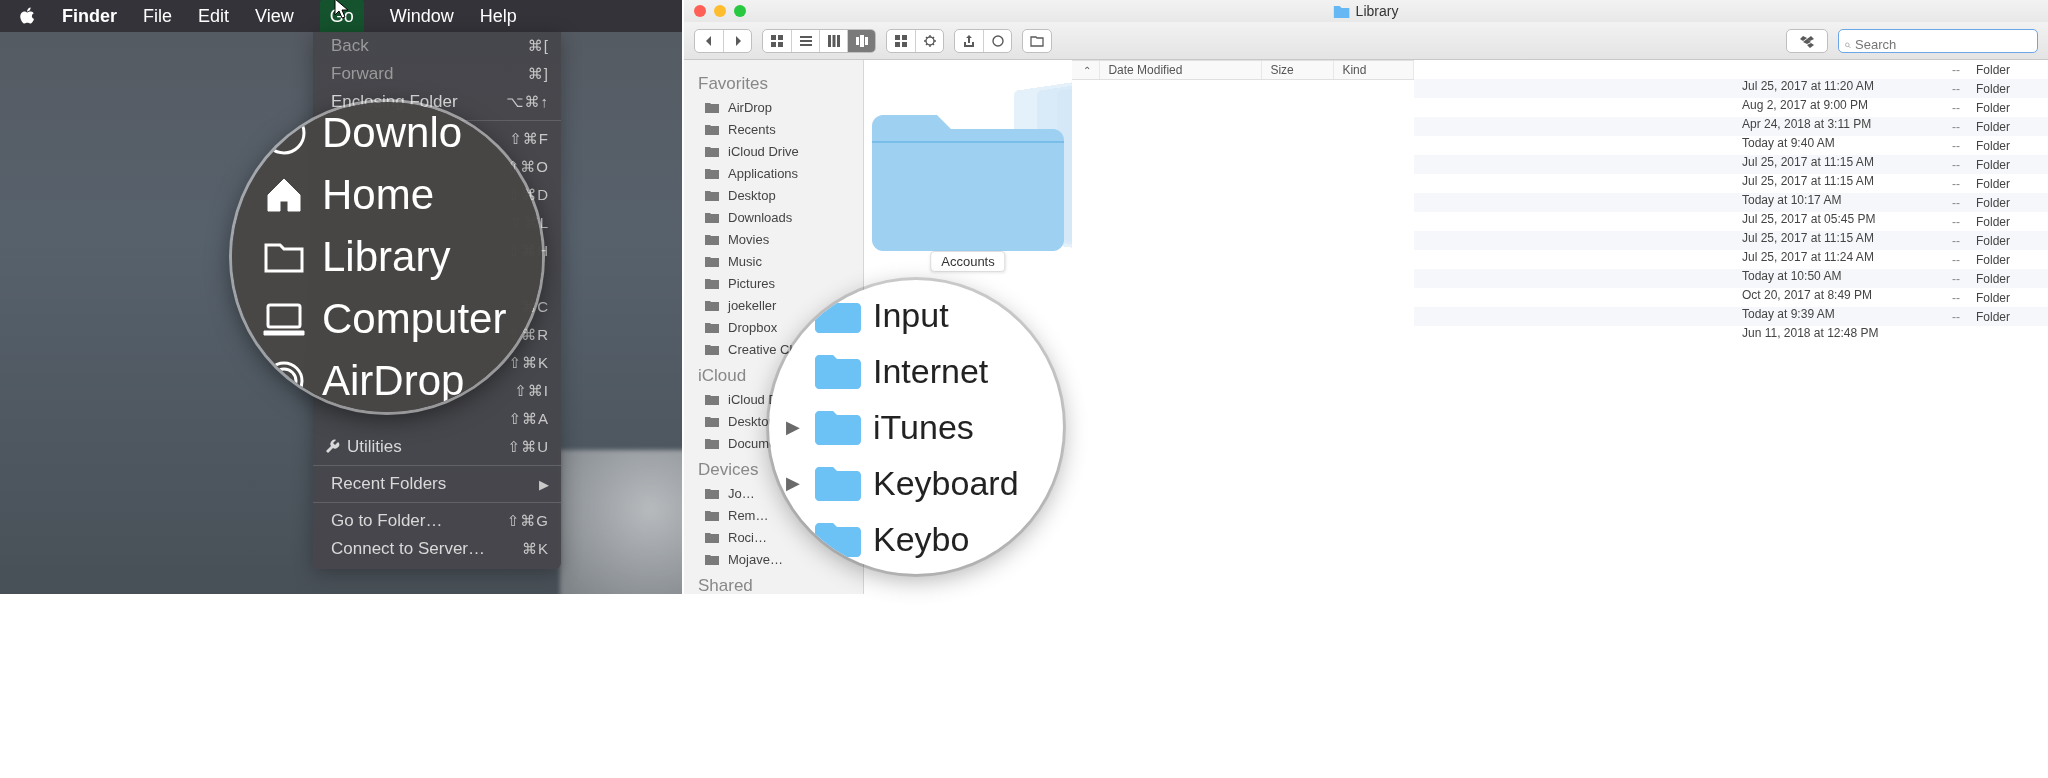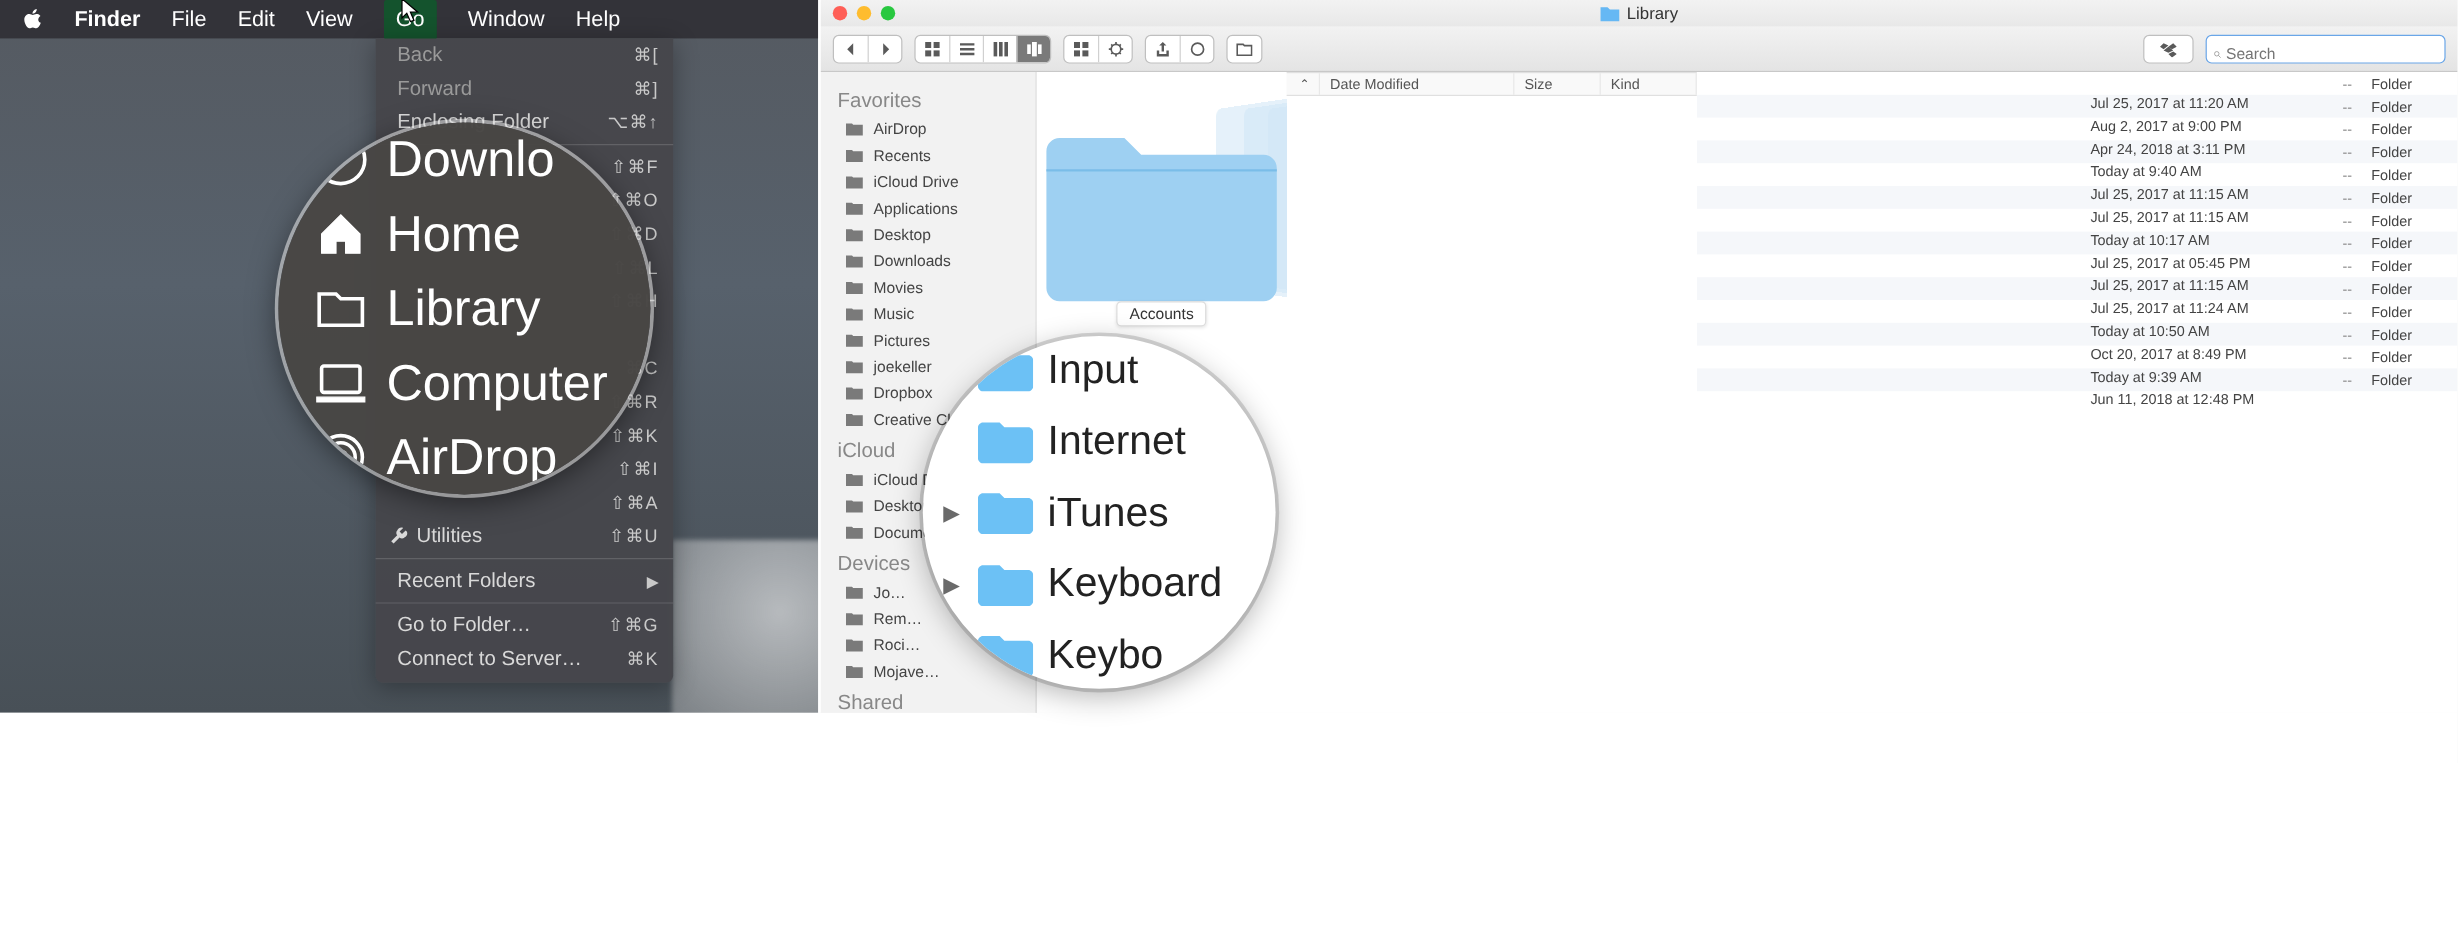--- a/index.html
+++ b/index.html
@@ -297,21 +297,21 @@
     left: 85px;
     top: 280px;
     width: 294px;
     height: 294px;
     border-radius: 50%;
     background:#fff;
     box-shadow: 0 0 0 3px rgba(0,0,0,0.15), 0 6px 25px rgba(0,0,0,0.3);
     overflow: hidden;
     display:flex;
     flex-direction:column;
-    justify-content:space-between;
+    justify-content:center;
     padding-left: 6px;
   }
   .zoom2 .zr {
     display:flex;
     align-items:center;
     height: 56px;
     gap: 12px;
     padding-left: 10px;
   }
   .zoom2 .zr .tri { width: 16px; text-align:center; color:#6a6a6a; font-size:18px;}

